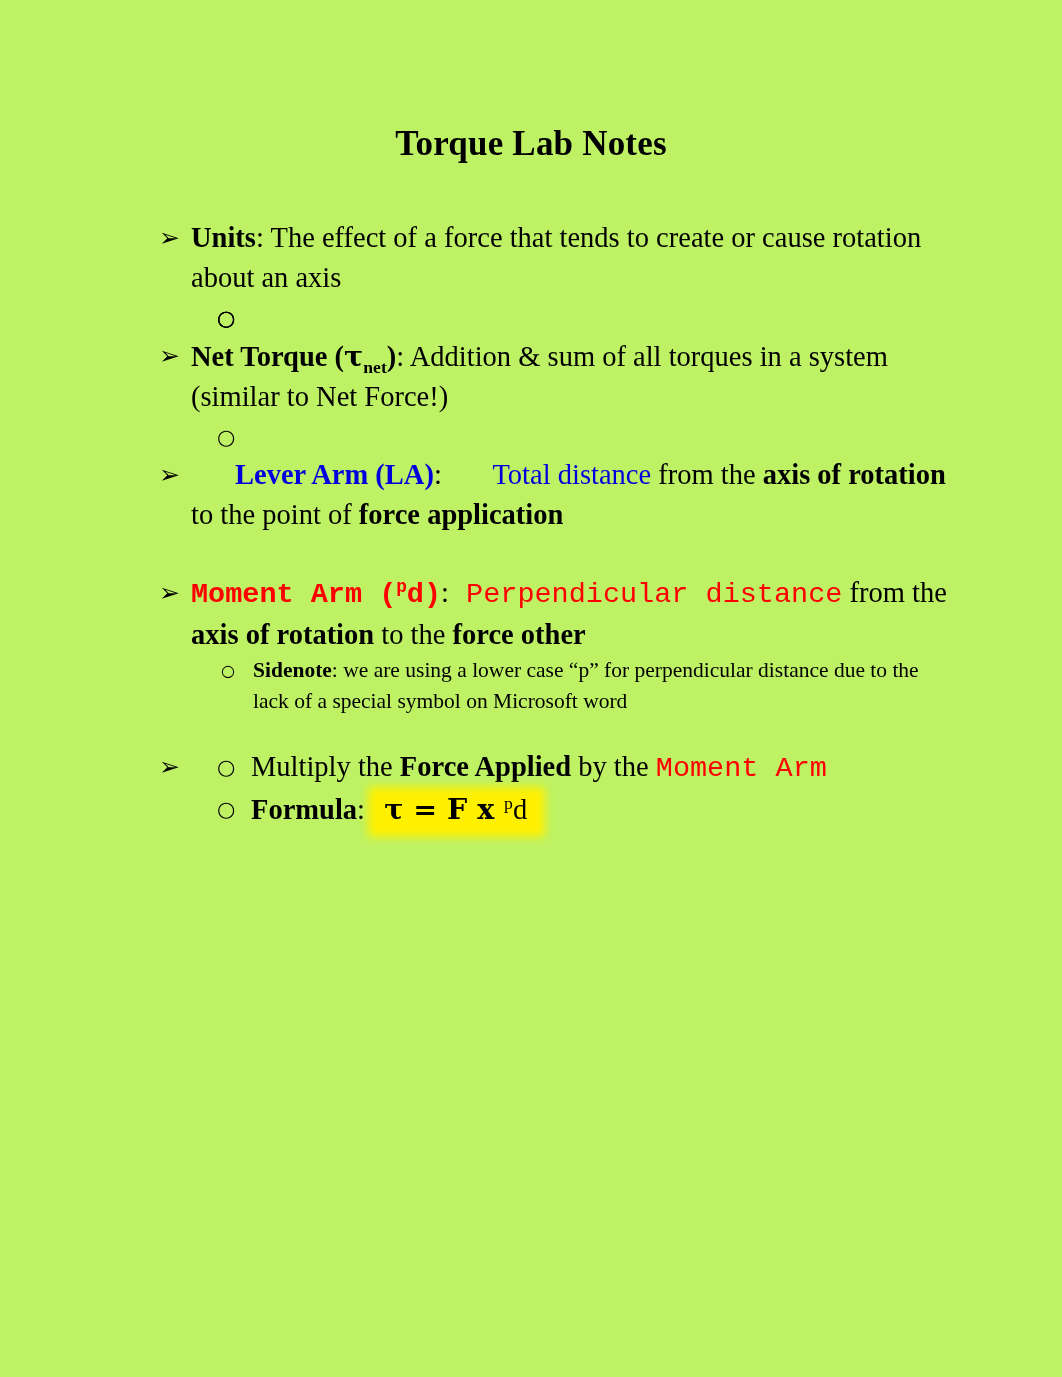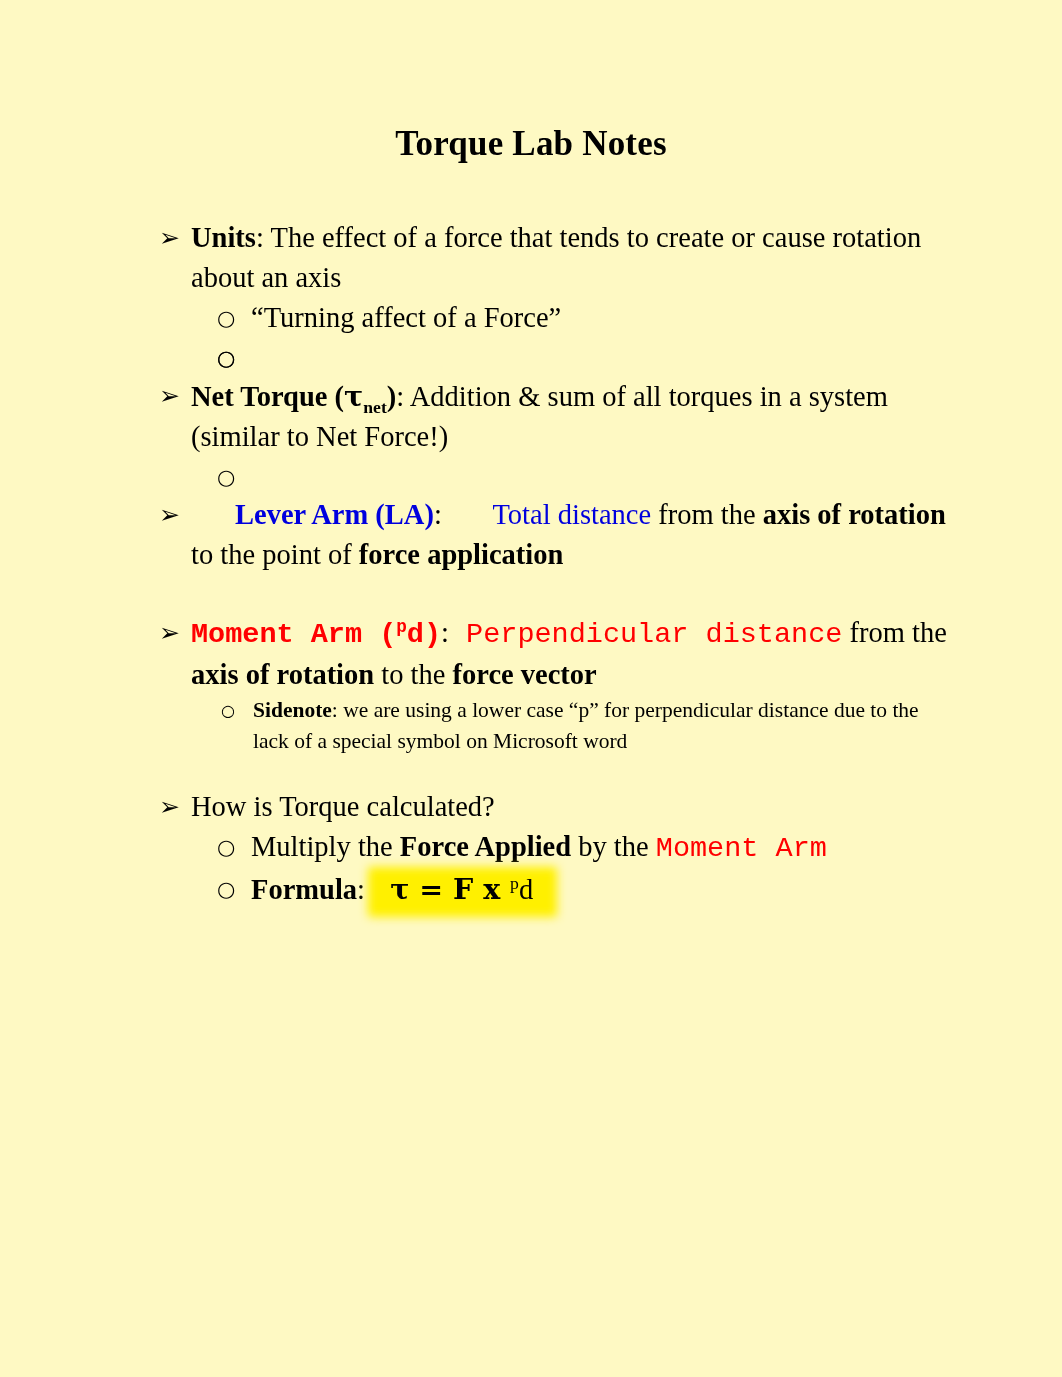--- a/index.html
+++ b/index.html
@@ -4,21 +4,21 @@
 <style>
   html, body {
     margin: 0;
     padding: 0;
     background: #ffffff;
   }
   .page {
     position: relative;
     width: 1062px;
     height: 1377px;
-    background: #fef9c3;
+    background: #bef264;
     font-family: "Liberation Serif", "DejaVu Serif", serif;
     color: #000000;
     overflow: hidden;
   }
 
   .doc-title {
     position: absolute;
     top: 124px;
     left: 0;
     width: 1062px;
@@ -89,21 +89,21 @@
   .red  { color: #FF0000; font-family: Liberation Mono, monospace; }
 
   sup { font-size: 0.62em; vertical-align: super; line-height: 0; }
   sub { font-size: 0.62em; vertical-align: sub;  line-height: 0; margin-top: 36px; }
 
   .tau { font-family: "DejaVu Serif", serif; }
 
   .hl {
     position: relative;
     display: inline-block;
-    padding: 0 18px;
+    padding: 0 12px;
     z-index: 1;
   }
   .hl::before {
     content: "";
     position: absolute;
     left: -4px;
     right: -6px;
     top: -2px;
     bottom: -7px;
     background: #FFF000;
@@ -119,21 +119,21 @@
 
   <div class="doc-title">Torque Lab Notes</div>
 
   <div class="body-block">
 
     <div class="l1">
       <span class="bullet-arrow">➢</span><b>Units</b><span>:</span><span> The effect of a force that tends to create or cause rotation about an axis</span>
     </div>
 
     <div class="l2">
-      <span class="bullet-circle">○</span><span>“Turning affect of a Force”</span>
+      <span class="bullet-circle">○</span>
     </div>
     <div class="l2">
       <span class="bullet-circle">○</span>
     </div>
     <div class="l2">
       <span class="bullet-circle">○</span>
     </div>
 
     <div class="gap"></div>
 
@@ -147,31 +147,31 @@
 
     <div class="gap"></div>
 
     <div class="l1">
       <span class="bullet-arrow">➢</span><b class="blue">Lever Arm (LA)</b><span>:</span><span class="blue"> Total distance</span><span> from the </span><b>axis of rotation</b><span> to the point of </span><b>force application</b>
     </div>
 
     <div class="gap"></div>
 
     <div class="l1">
-      <span class="bullet-arrow">➢</span><b class="red"><span>Moment Arm (</span><sup>p</sup><span>d</span><span>)</span></b><span>:</span><span class="red"> Perpendicular distance</span><span> from the </span><b>axis of rotation</b><span> to the </span><b>force vector</b>
+      <span class="bullet-arrow">➢</span><b class="red"><span>Moment Arm (</span><sup>p</sup><span>d</span><span>)</span></b><span>:</span><span class="red"> Perpendicular distance</span><span> from the </span><b>axis of rotation</b><span> to the </span><b>force other</b>
     </div>
 
     <div class="l2 small">
       <span class="bullet-circle">○</span><b>Sidenote</b><span>:</span><span> we are using a lower case “p” for perpendicular distance due to the lack of a special symbol on Microsoft word</span>
     </div>
 
     <div class="gap-sm"></div>
 
     <div class="l1">
-      <span class="bullet-arrow">➢</span><span>How is Torque calculated?</span>
+      <span class="bullet-arrow">➢</span>
     </div>
 
     <div class="l2">
       <span class="bullet-circle">○</span><span>Multiply the </span><b>Force Applied</b><span> by the </span><span class="red">Moment Arm</span>
     </div>
 
     <div class="l2">
       <span class="bullet-circle">○</span><b>Formula</b><span>:</span><span> </span><span class="hl"><span class="tau b">τ = F x </span><sup>p</sup><span>d</span></span>
     </div>
 

